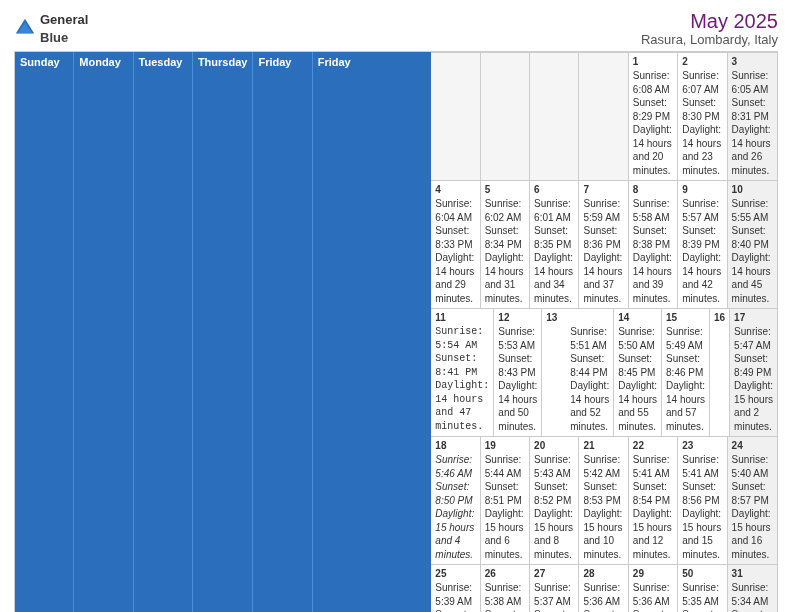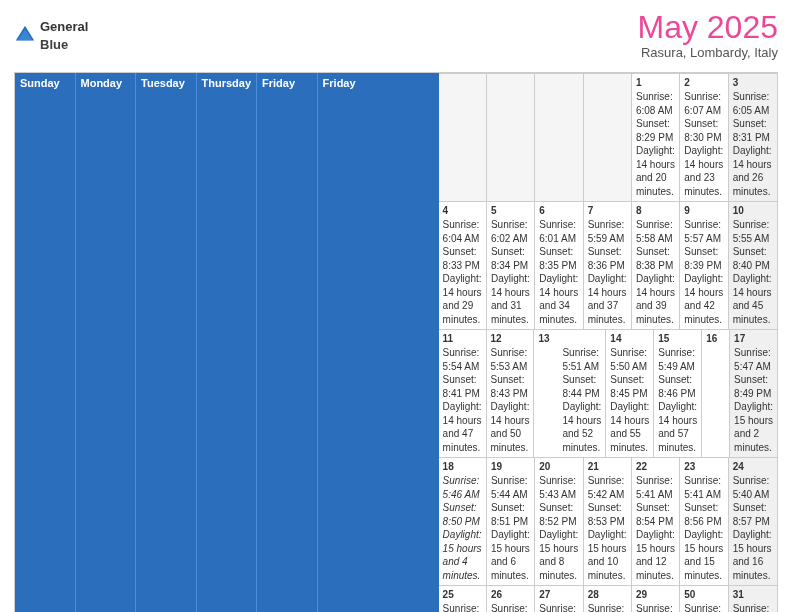--- a/index.html
+++ b/index.html
@@ -13,22 +13,22 @@
     .page {
       width: 792px;
       height: 612px;
       padding: 10px 14px;
       display: flex;
       flex-direction: column;
     }
     .header {
       display: flex;
       justify-content: space-between;
-      align-items: center;
-      margin-bottom: 12px;
+      align-items: flex-start;
+      margin-bottom: 4px;
     }
     .logo {
       display: flex;
       align-items: center;
       gap: 4px;
     }
     .logo-text-general {
       font-size: 13px;
       font-weight: bold;
       color: #333;
@@ -41,23 +41,23 @@
       line-height: 1.1;
     }
     .logo-icon {
       width: 22px;
       height: 22px;
     }
     .title-area {
       text-align: right;
     }
     .main-title {
-      font-size: 32px;
+      font-size: 20px;
       font-weight: normal;
-      color: #ec4899;
+      color: #701a75;
       line-height: 1.1;
     }
     .subtitle {
       font-size: 13px;
       color: #555;
     }
     .calendar {
       flex: 1;
       display: flex;
       flex-direction: row;
@@ -207,21 +207,21 @@
           <div class="cal-cell shaded">
             <div class="day-num">10</div>
             <div class="day-info" style="white-space: pre-line;">Sunrise: 5:55 AM
 Sunset: 8:40 PM
 Daylight: 14 hours and 45 minutes.</div>
           </div>
         </div>
         <div class="cal-row">
           <div class="cal-cell">
             <div class="day-num">11</div>
-            <div class="day-info" style="white-space: pre-line;">Sunrise: 5:54 AM
+            <div class="day-info" style="white-space: pre-line; font-family: Liberation Mono, monospace;">Sunrise: 5:54 AM
 Sunset: 8:41 PM
 Daylight: 14 hours and 47 minutes.</div>
           </div>
           <div class="cal-cell">
             <div class="day-num">12</div>
             <div class="day-info" style="white-space: pre-line;">Sunrise: 5:53 AM
 Sunset: 8:43 PM
 Daylight: 14 hours and 50 minutes.</div>
           </div>
           <div class="cal-cell">

